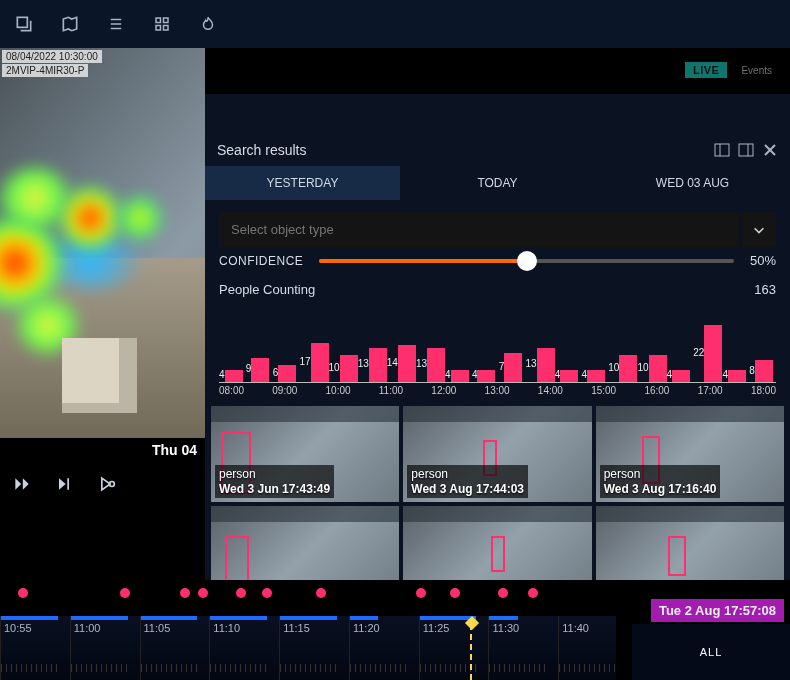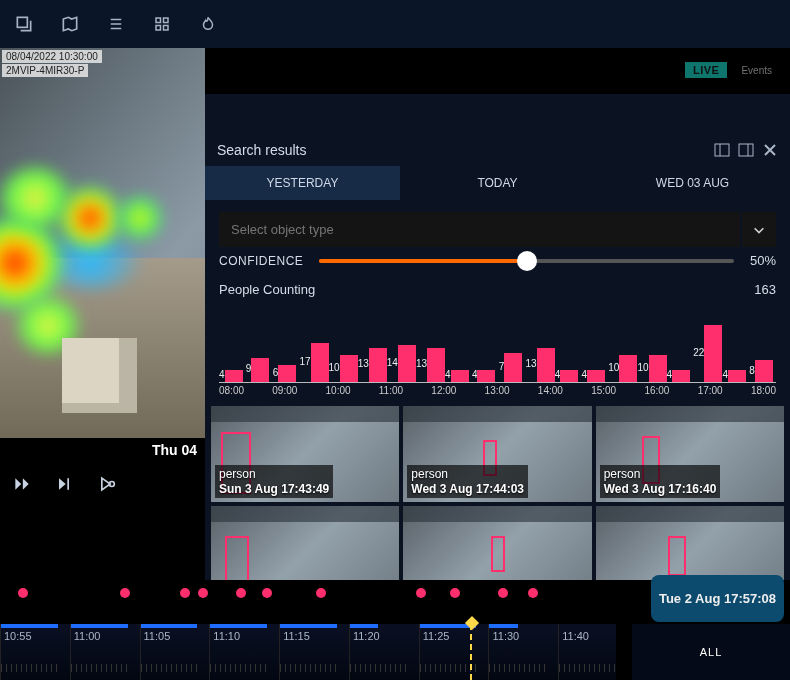--- a/index.html
+++ b/index.html
@@ -132,26 +132,25 @@
 }
 .pink-dots { height:24px; position:relative; }
 .pink-dots span { position:absolute; top:8px; width:10px; height:10px; border-radius:50%; background:#ff2f6e; }
 .all-btn {
   position:absolute; right:0; bottom:0; width:158px; height:56px;
   background:#040a18; color:#fff; display:flex; align-items:center; justify-content:center;
   font-size:11px; letter-spacing:1px;
 }
 .tooltip-time {
   position:absolute; right:6px; bottom:58px;
-  background:#0c4a6e; color:#eee; font-size:13px; font-weight:700;
-  padding:16px 8px;
-  border-radius:8px;
+  background:#a21caf; color:#eee; font-size:13px; font-weight:700;
+  padding:4px 8px;
 }
 .ruler {
-  position:absolute; left:0; right:174px; bottom:0; height:56px;
+  position:absolute; left:0; right:174px; bottom:0; height:64px;
   background:linear-gradient(180deg,#0a1022,#030712);
   display:flex;
   gap:12px;
 }
 .ruler-seg { flex:1; border-left:1px solid #222; position:relative; color:#aab6c6; font-size:11px;}
 .ruler-seg span.lbl{ position:absolute; top:6px; left:3px; }
 .ticks{position:absolute; left:0; right:0; bottom:8px; height:8px;
   background:repeating-linear-gradient(90deg,#333 0,#333 1px,transparent 1px,transparent 5px);}
 .ruler-seg.blue::after{ content:""; position:absolute; left:0; right:0; top:0; height:4px; background:#1e6dff; }
 .ruler-seg.half::after{ content:""; position:absolute; left:0; width:50%; top:0; height:4px; background:#1e6dff; }
@@ -379,21 +378,21 @@
       <span>14:00</span>
       <span>15:00</span>
       <span>16:00</span>
       <span>17:00</span>
       <span>18:00</span>
     </div>
 
   <div class="thumbs" id="thumbs">
       <div class="thumb">
         <div class="det" style="left:10px;top:26px;width:30px;height:62px;"></div>
-        <div class="tag"><span class="lbl">person</span><br><span class="ts">Sun 3 Aug 17:43:49</span></div>
+        <div class="tag"><span class="lbl">person</span><br><span class="ts">Wed 3 Jun 17:43:49</span></div>
       </div>
       <div class="thumb">
         <div class="det" style="left:80px;top:34px;width:14px;height:36px;"></div>
         <div class="tag"><span class="lbl">person</span><br><span class="ts">Wed 3 Aug 17:44:03</span></div>
       </div>
       <div class="thumb">
         <div class="det" style="left:46px;top:30px;width:18px;height:48px;"></div>
         <div class="tag"><span class="lbl">person</span><br><span class="ts">Wed 3 Aug 17:16:40</span></div>
       </div>
       <div class="thumb">

